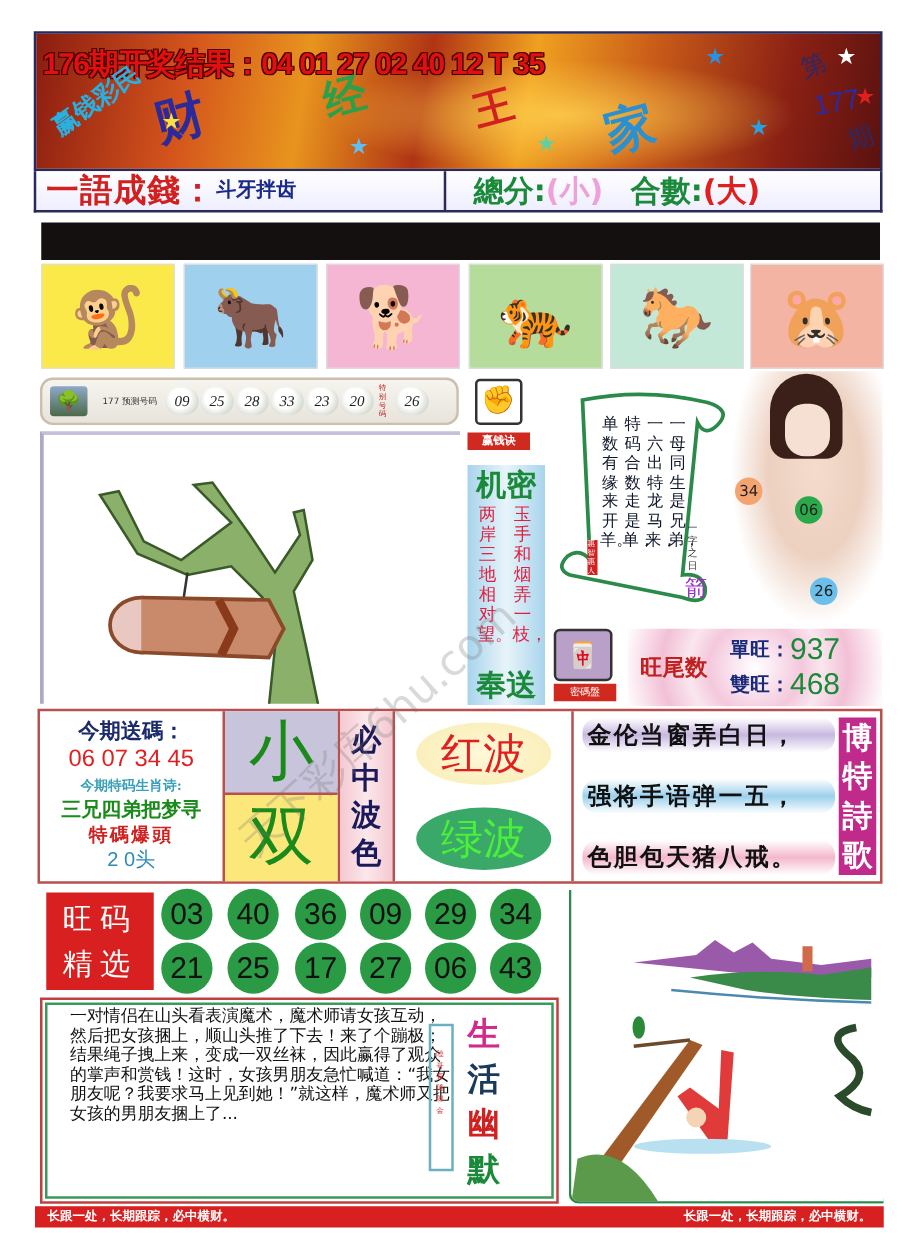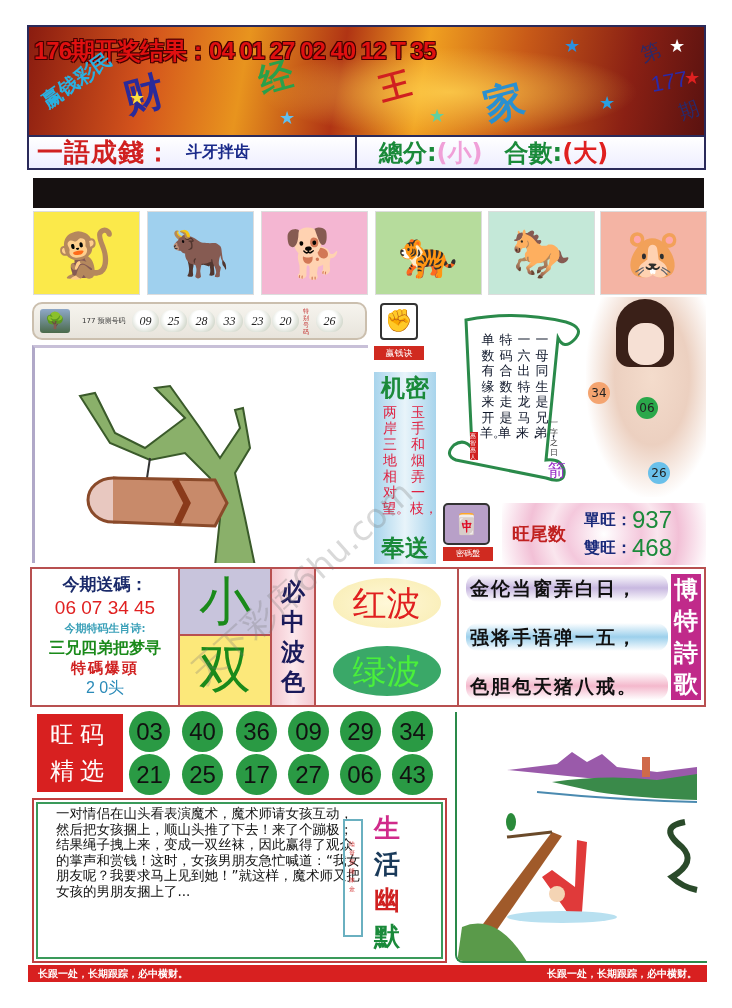--- a/index.html
+++ b/index.html
@@ -10,37 +10,37 @@
 #banner .glow{position:absolute;left:230px;top:20px;width:380px;height:90px;background:radial-gradient(ellipse at center,rgba(255,210,80,.8),rgba(255,150,20,0) 70%)}
 #result{left:5px;top:8px;font-family:"Liberation Sans",sans-serif;font-weight:bold;font-size:24px;color:#e01010;text-shadow:1px 1px 0 #400,-1px -1px 0 #400,1px -1px 0 #400,-1px 1px 0 #400;letter-spacing:-1px;white-space:nowrap}
 .bigchar{position:absolute;font-weight:bold;font-size:40px;transform:rotate(-15deg)}
 .star{position:absolute;font-size:18px}
 #issue-di{left:612px;top:12px;font-size:20px;color:#2a2a6a;transform:rotate(-20deg)}
 #issue-num{left:622px;top:42px;font-size:22px;color:#2a2aaa;font-family:"Liberation Sans",sans-serif;transform:rotate(-10deg)}
 #issue-qi{left:650px;top:70px;font-size:20px;color:#2a2a6a;transform:rotate(-20deg)}
 #slogan-row{left:27px;top:137px;width:679px;height:33px;border:2px solid #2a2a5a;border-top:none;display:flex;background:linear-gradient(#fff,#eef)}
 #slogan-left{width:328px;border-right:2px solid #2a2a5a;display:flex;align-items:center;padding-left:8px}
 #slogan-label{font-size:26px;font-weight:bold;color:#d02020;letter-spacing:1px}
-#slogan-val{font-size:16px;color:#1a2a8a;margin-left:14px;font-weight:bold}
+#slogan-val{font-size:16px;color:#1a2a8a;margin-left:1px;font-weight:bold}
 #slogan-right{flex:1;display:flex;align-items:center;padding-left:22px;font-size:24px;font-weight:bold}
 .green{color:#1a8a3a}
 #blackbar{left:33px;top:178px;width:671px;height:30px;background:#151010}
 
 .animal{position:absolute;top:211px;width:107px;height:84px;border:1px solid #ddd;display:flex;align-items:center;justify-content:center;font-size:48px}
 
 #predstrip{left:32px;top:302px;width:335px;height:38px;border:2px solid #cbbfae;border-radius:10px;background:linear-gradient(#f6f4ee,#e8e4dc);display:flex;align-items:center}
 #treeicon{width:30px;height:24px;margin-left:6px;border-radius:3px;background:linear-gradient(#8fa8c8,#4a6a4a);font-size:16px;text-align:center;line-height:24px}
 #predlabel{font-size:7px;color:#333;margin-left:12px;width:50px}
 .pball{width:27px;height:22px;border-radius:11px;background:radial-gradient(circle at 45% 40%,#fff 40%,#cfd5c8 80%,#9aa294);font-family:"Liberation Serif",serif;font-style:italic;font-size:12px;text-align:center;line-height:22px;color:#222;margin-right:1px}
 #specialtag{font-size:6px;color:#c02020;width:10px;line-height:7px;margin:0 3px}
 
 #pic1{left:32px;top:345px;width:336px;height:218px;border-left:3px solid #b0a8c8;border-top:3px solid #c8c0d8;background:#fff;overflow:hidden}
 
 #yqj{left:380px;top:303px;width:38px;height:37px;border:2px solid #333;border-radius:4px;background:#fff;font-size:22px;text-align:center;line-height:32px;color:#c02010}
-#yqj-label{left:374px;top:346px;width:50px;height:14px;background:#d02a20;color:#fff;font-size:9px;text-align:center;line-height:14px;font-weight:normal}
+#yqj-label{left:374px;top:346px;width:50px;height:14px;background:#d02a20;color:#fff;font-size:9px;text-align:center;line-height:14px;font-weight:bold}
 #jimi{left:374px;top:372px;width:62px;height:192px;background:linear-gradient(90deg,#a8d4ec,#e8f4fa 50%,#a8d4ec)}
 #jimi-title{position:absolute;left:0;top:0;width:62px;text-align:center;font-size:24px;font-weight:bold;color:#1a8a3a}
 .vcol{position:absolute;font-size:14px;color:#e02040;width:16px;line-height:16px;text-align:center}
 #jimi-foot{position:absolute;left:0;bottom:0;width:62px;text-align:center;font-size:24px;font-weight:bold;color:#1a8a3a}
 
 #scroll{left:446px;top:310px;width:140px;height:175px}
 .scol{position:absolute;font-size:13px;color:#0f172a;width:16px;line-height:15.5px;text-align:center}
 #scroll-jian{position:absolute;left:102px;top:148px;font-size:18px;color:#9a30c8}
 #scroll-sub{position:absolute;left:104px;top:108px;font-size:8px;color:#333;width:10px;line-height:10px}
 #scroll-stamp{position:absolute;left:24px;top:122px;font-size:6px;color:#fff;background:#d02020;width:8px;line-height:7px}

